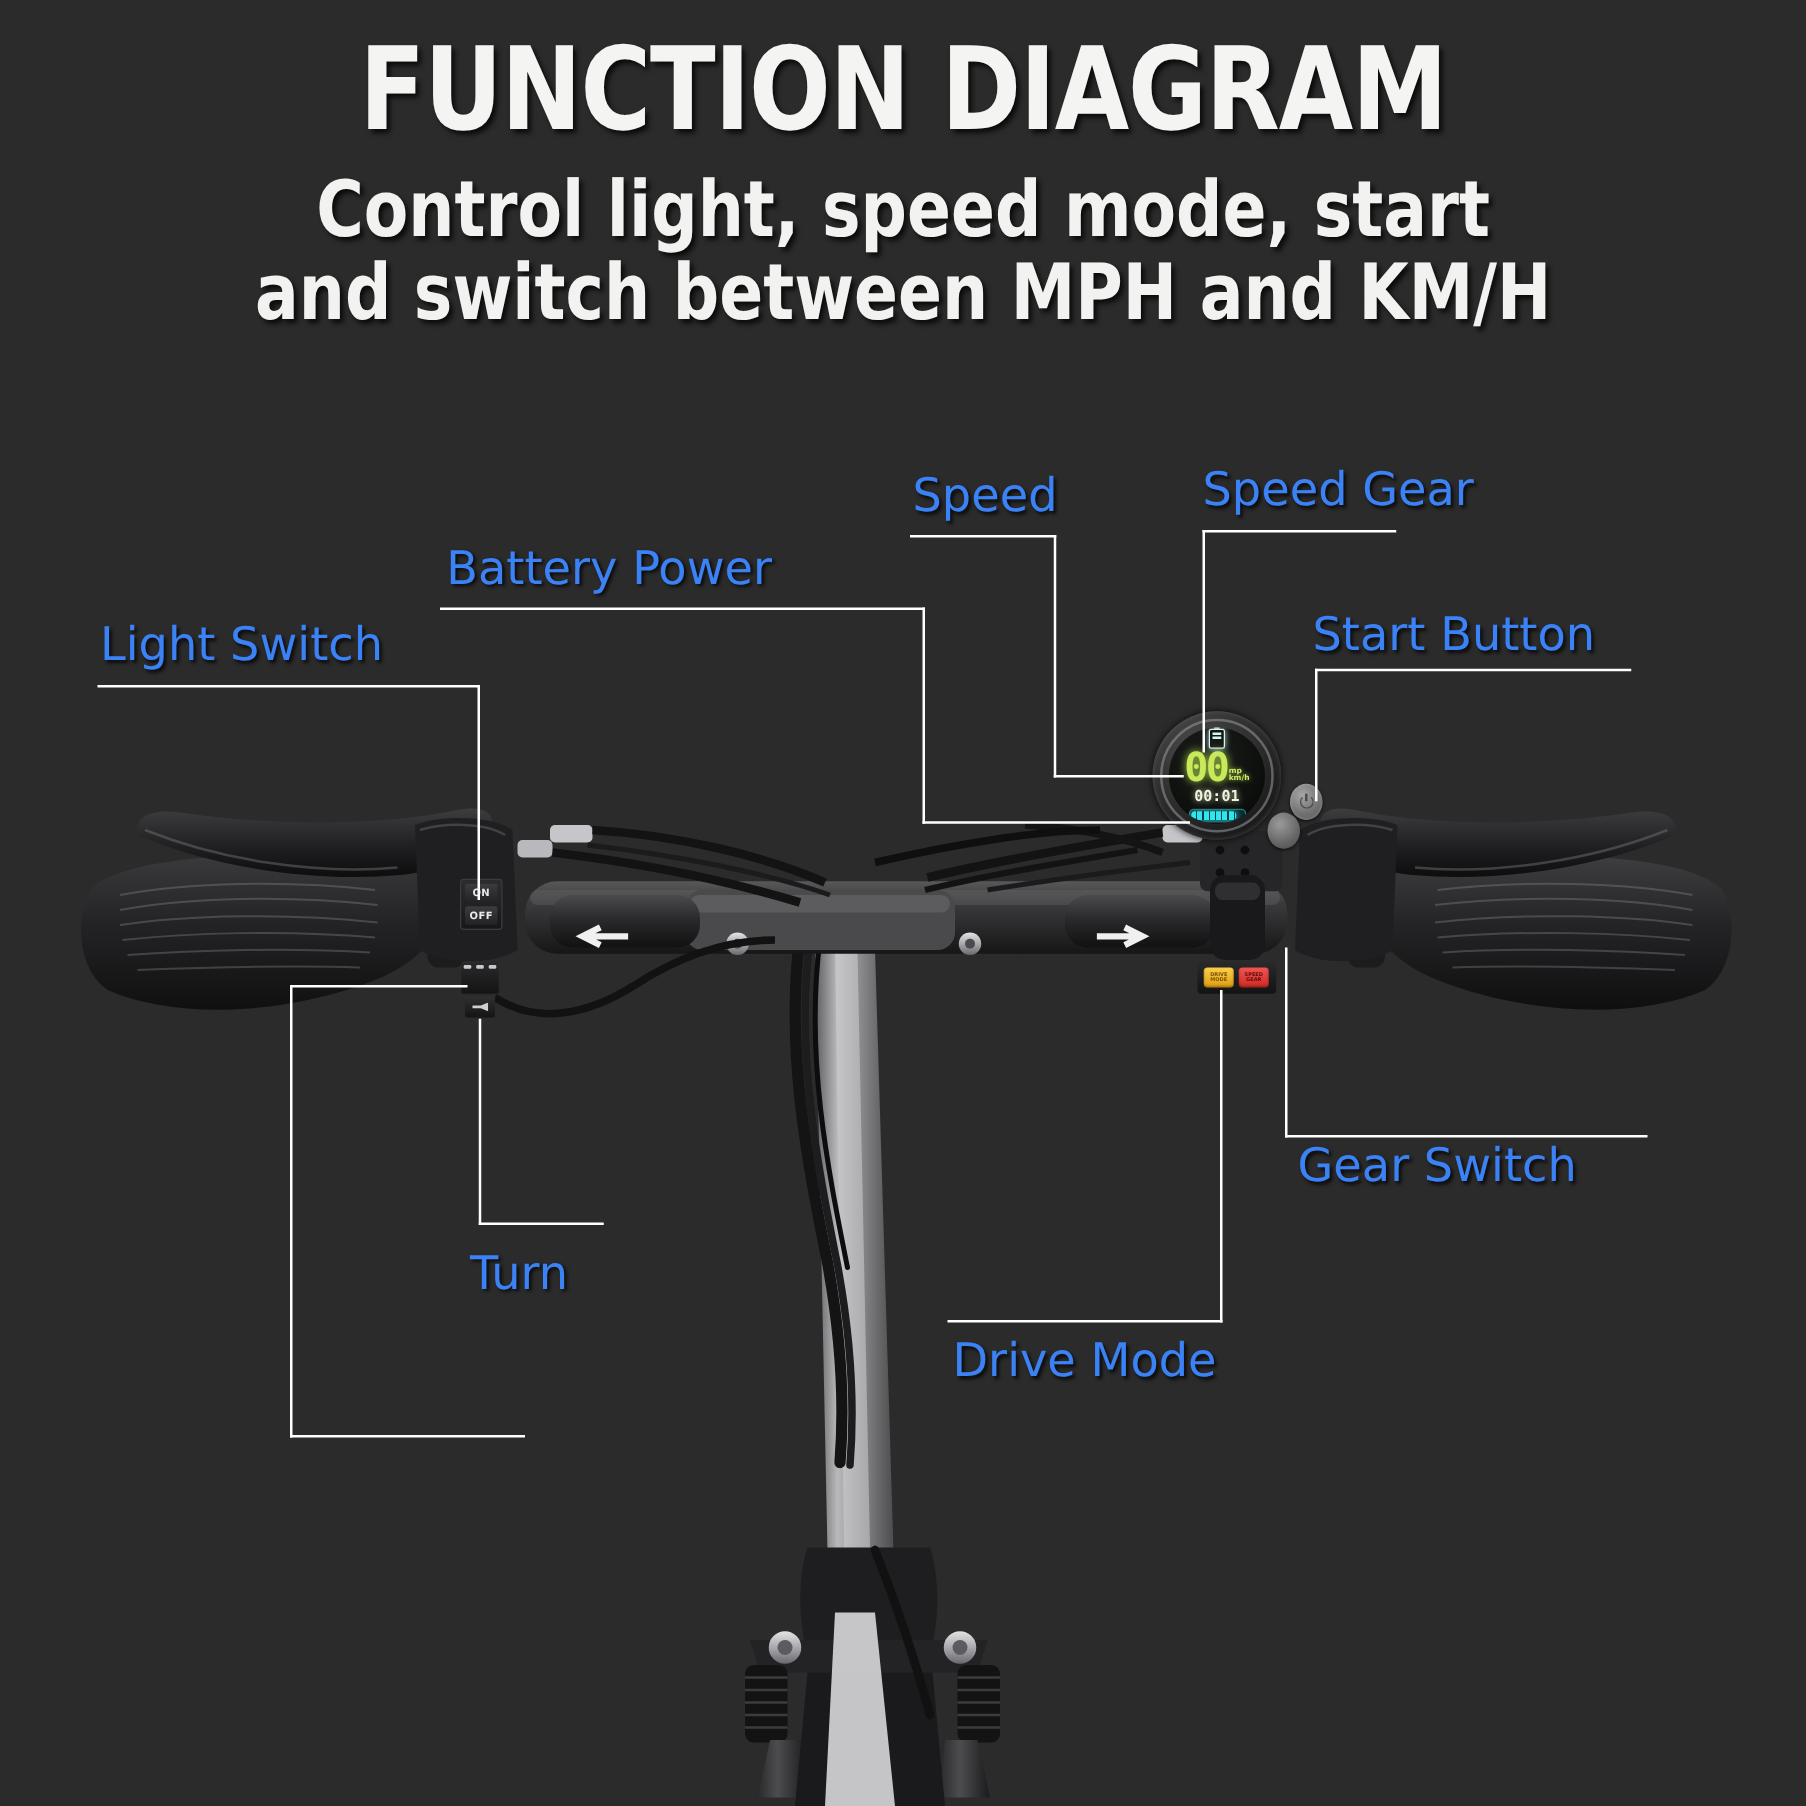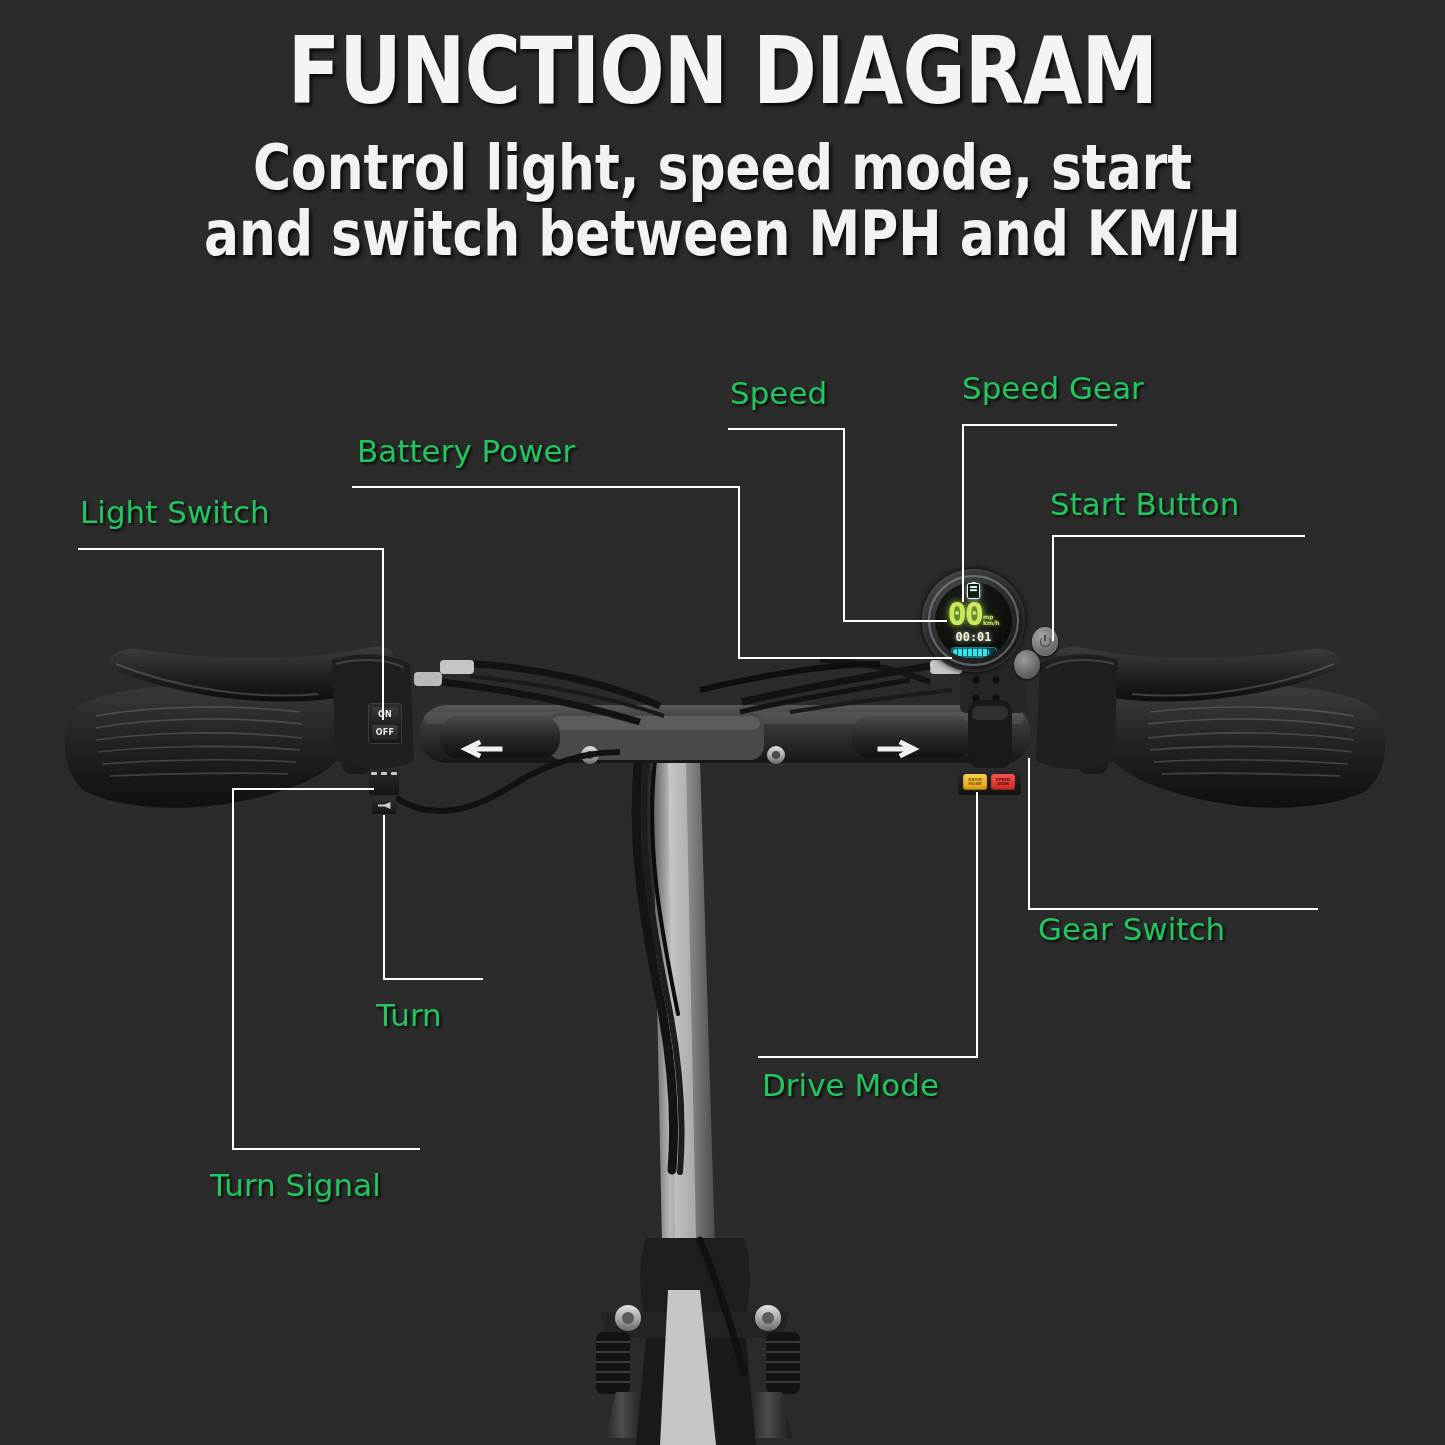--- a/index.html
+++ b/index.html
@@ -41,24 +41,24 @@
     font-weight: bold;
     font-size: 62px;
     line-height: 1.07;
     text-shadow: 3px 3px 4px rgba(0,0,0,0.75);
     transform: scaleX(0.93);
   }
 
   
   .callout {
     position: absolute;
-    color: #22c55e;
+    color: #3b82f6;
     font-family: "DejaVu Sans", "Liberation Sans", sans-serif;
     font-weight: 400;
-    font-size: 31px;
+    font-size: 37px;
     line-height: 1;
     white-space: nowrap;
     text-shadow: 2px 2px 3px rgba(0,0,0,0.8);
   }
 
   
   .leader {
     position: absolute;
     background: #ffffff;
   }
@@ -508,15 +508,14 @@
   <div class="leader h" style="left:232px; top:1148px; width:188px;"></div>
 
   <div class="callout" style="left:357px; top:436px;">Battery Power</div>
   <div class="callout" style="left:80px;  top:497px;">Light Switch</div>
   <div class="callout" style="left:730px; top:378px;">Speed</div>
   <div class="callout" style="left:962px; top:373px;">Speed Gear</div>
   <div class="callout" style="left:1050px; top:489px;">Start Button</div>
   <div class="callout" style="left:1038px; top:914px;">Gear Switch</div>
   <div class="callout" style="left:762px; top:1070px;">Drive Mode</div>
   <div class="callout" style="left:376px; top:1000px;">Turn</div>
-  <div class="callout" style="left:210px; top:1170px;">Turn Signal</div>
 
 </div>
 
 </body></html>

